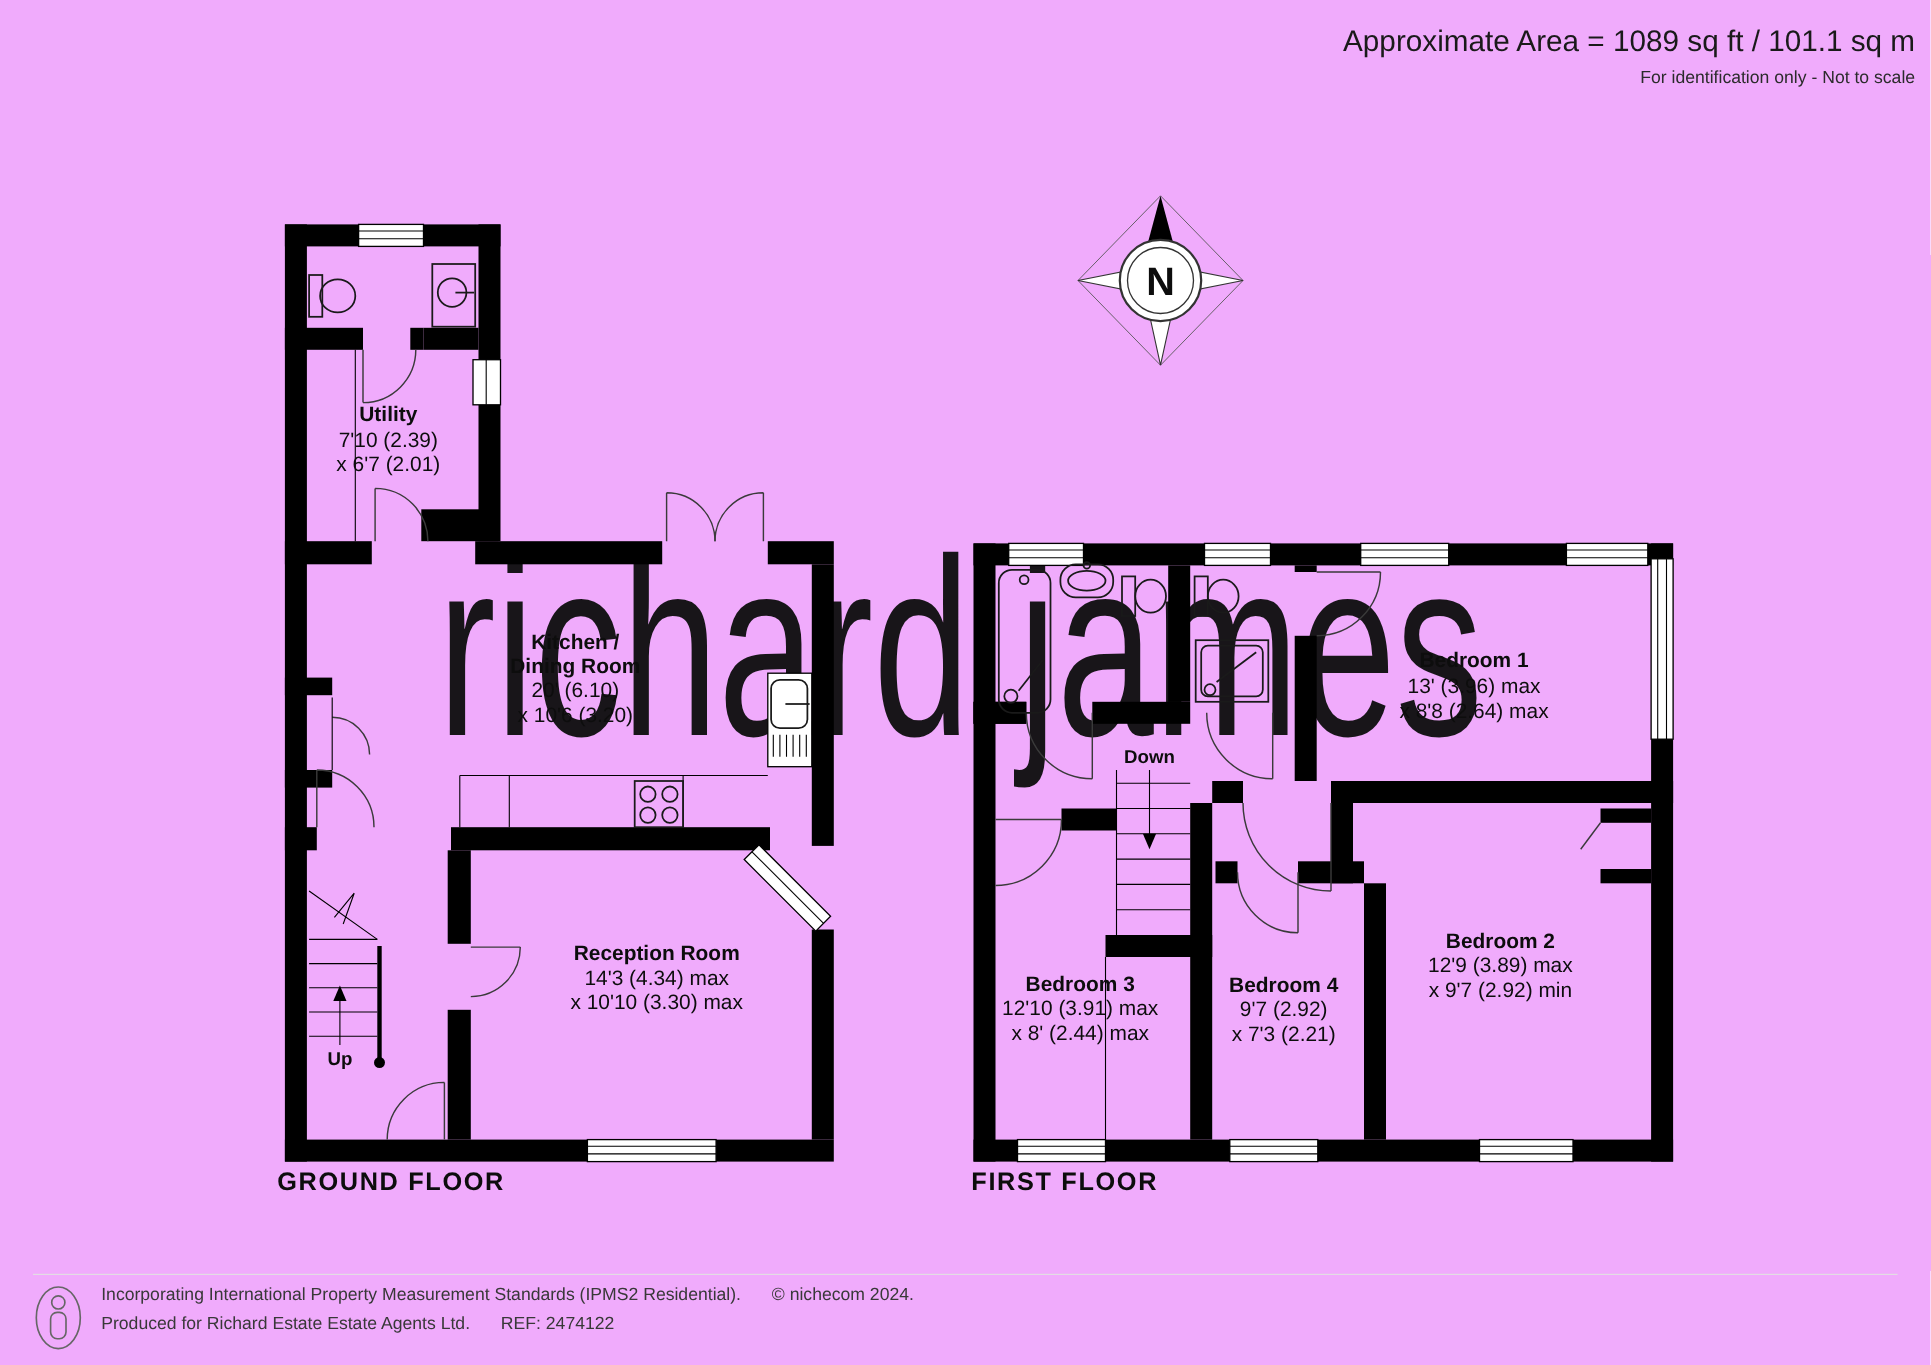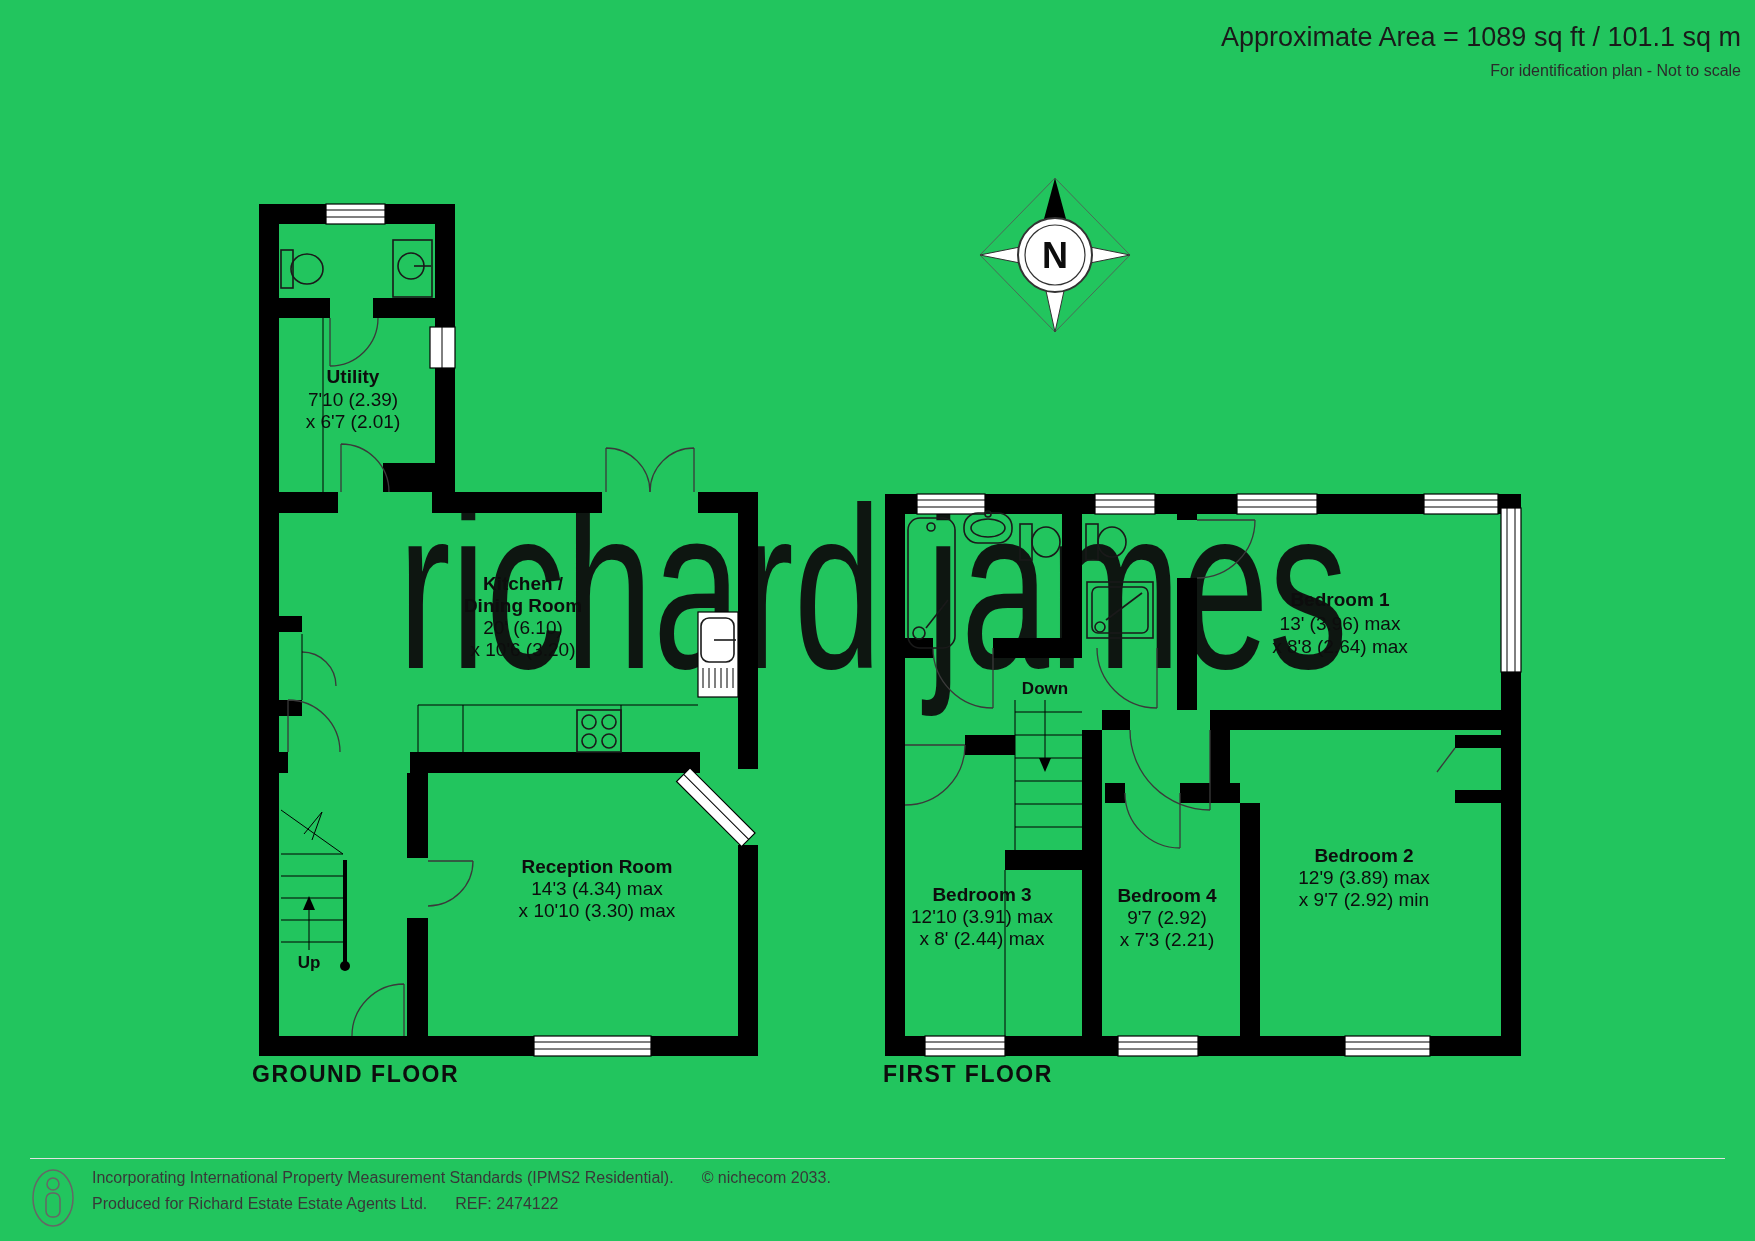--- a/index.html
+++ b/index.html
@@ -1,16 +1,16 @@
 <!DOCTYPE html>
 <html><head>
 <meta charset="utf-8">
 <style>
   html,body{margin:0;padding:0;background:#fff;}
-  .page{position:relative;width:1755px;height:1241px;background:#22c55e;overflow:hidden;
+  .page{position:relative;width:1755px;height:1241px;background:#f0abfc;overflow:hidden;
         font-family:"Liberation Sans", sans-serif;color:#111;}
   .hdr-area{position:absolute;top:22px;right:14px;font-size:27px;color:#1a1a1a;white-space:nowrap;}
   .hdr-note{position:absolute;top:62px;right:14px;font-size:16px;color:#2b2b2b;white-space:nowrap;}
   .plan-svg{position:absolute;left:0;top:0;}
   
   text{font-family:"Liberation Sans", sans-serif;fill:#0d0d0d;}
   .rn{font-size:19px;font-weight:bold;}
   .rd{font-size:19px;}
   .ft{font-size:23px;font-weight:bold;letter-spacing:1.5px;}
   .ud{font-size:17px;font-weight:bold;}
@@ -28,21 +28,21 @@
   .f-ic{flex:0 0 auto;margin-top:2px;}
   .f-tx{margin-left:16px;font-size:16px;line-height:26px;color:#383838;}
   .f-gap{margin-left:28px;}
 </style>
 </head>
 <body>
 
 <div class="page">
 
   <div class="hdr-area">Approximate Area = 1089 sq ft / 101.1 sq m</div>
-  <div class="hdr-note">For identification plan - Not to scale</div>
+  <div class="hdr-note">For identification only - Not to scale</div>
 
   <svg class="plan-svg" width="1755" height="1241" viewBox="0 0 1755 1241">
 
     <text class="wm" x="398" y="668" font-size="230" fill="#f4e6c6" textLength="950" lengthAdjust="spacingAndGlyphs">richard james</text>
 
     <g>
       <g>
         <rect class="wall" x="259" y="204" width="20" height="852"></rect>
         <rect class="wall" x="259" y="204" width="196" height="20"></rect>
         <rect class="wall" x="435" y="204" width="20" height="123"></rect>
@@ -295,21 +295,21 @@
   </svg>
 
   <div class="footer">
     <svg class="f-ic" width="46" height="62" viewBox="0 0 46 62">
       <ellipse cx="23" cy="31" rx="20" ry="28" fill="none" stroke="#666" stroke-width="1.5"></ellipse>
       <circle cx="23" cy="17" r="6" fill="none" stroke="#666" stroke-width="1.5"></circle>
       <rect x="16" y="26" width="14" height="24" rx="6" fill="none" stroke="#666" stroke-width="1.5"></rect>
     </svg>
     <div class="f-tx">
       <div>
-        <span>Incorporating International Property Measurement Standards (IPMS2 Residential).</span><span class="f-gap">© nichecom 2033.</span>
+        <span>Incorporating International Property Measurement Standards (IPMS2 Residential).</span><span class="f-gap">© nichecom 2024.</span>
       </div>
       <div>
         <span>Produced for Richard Estate Estate Agents Ltd.</span><span class="f-gap">REF: 2474122</span>
       </div>
     </div>
   </div>
 
 </div>
 
 </body></html>

